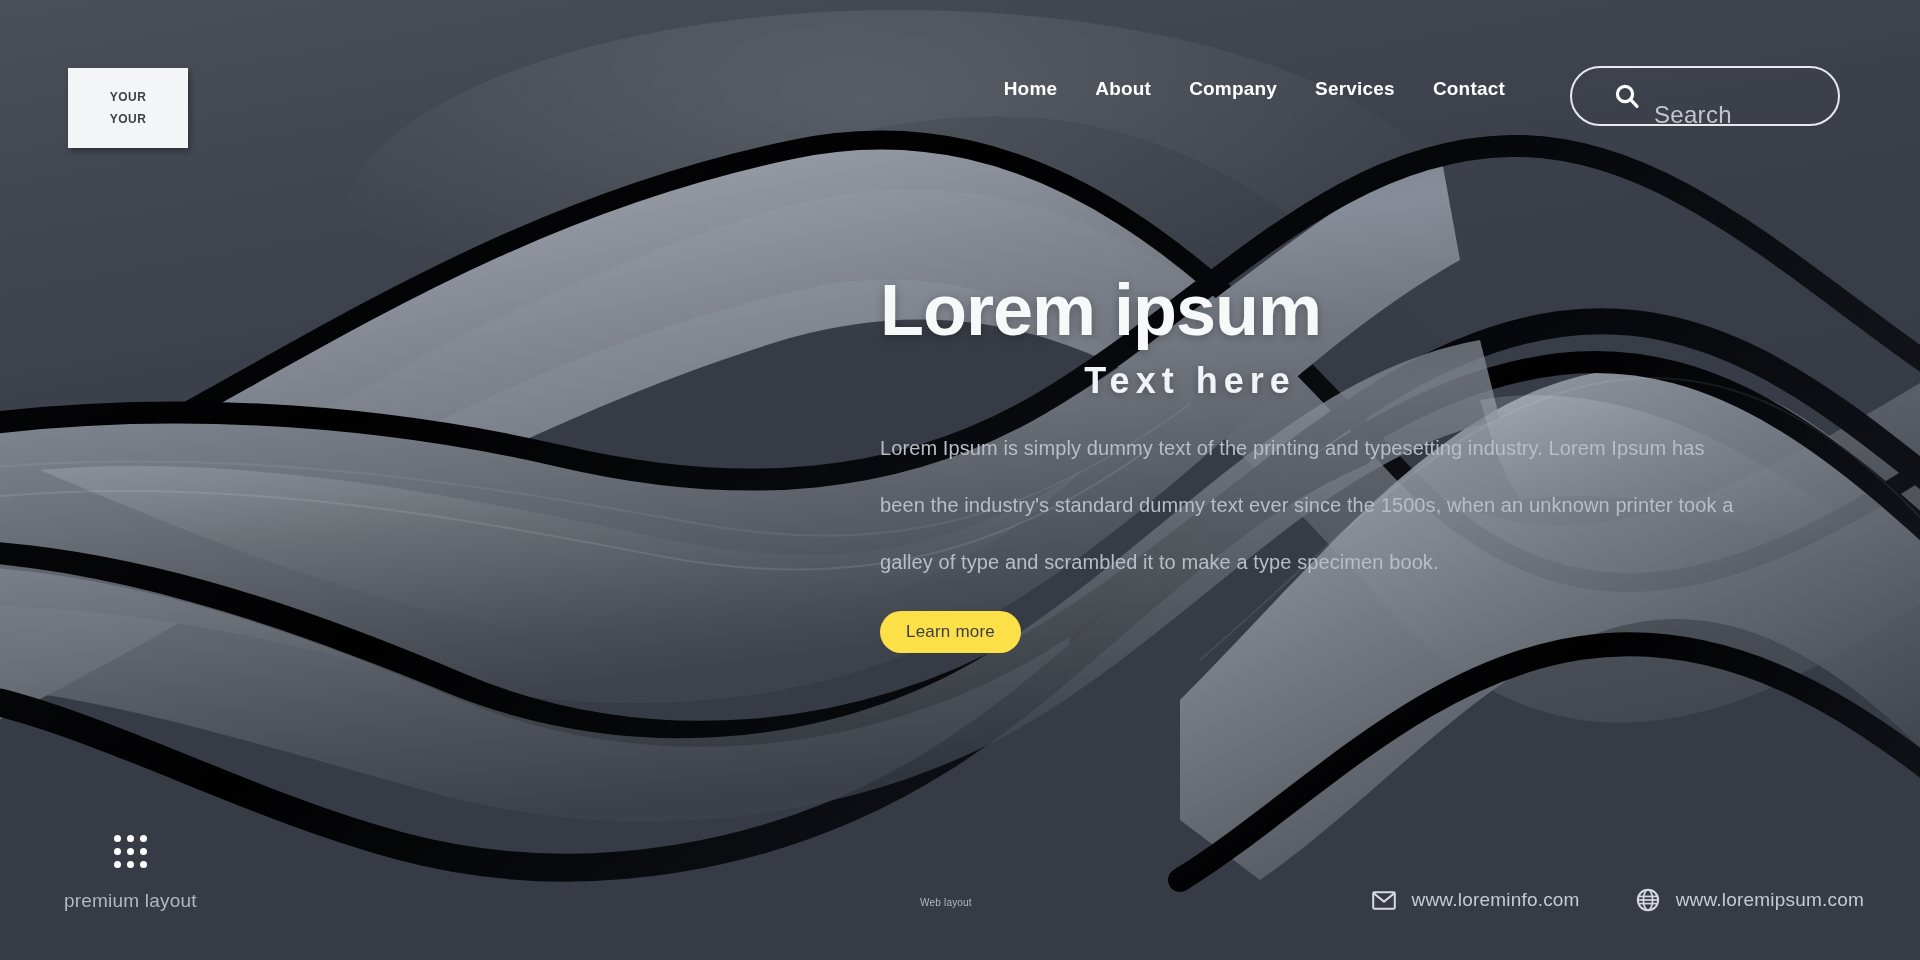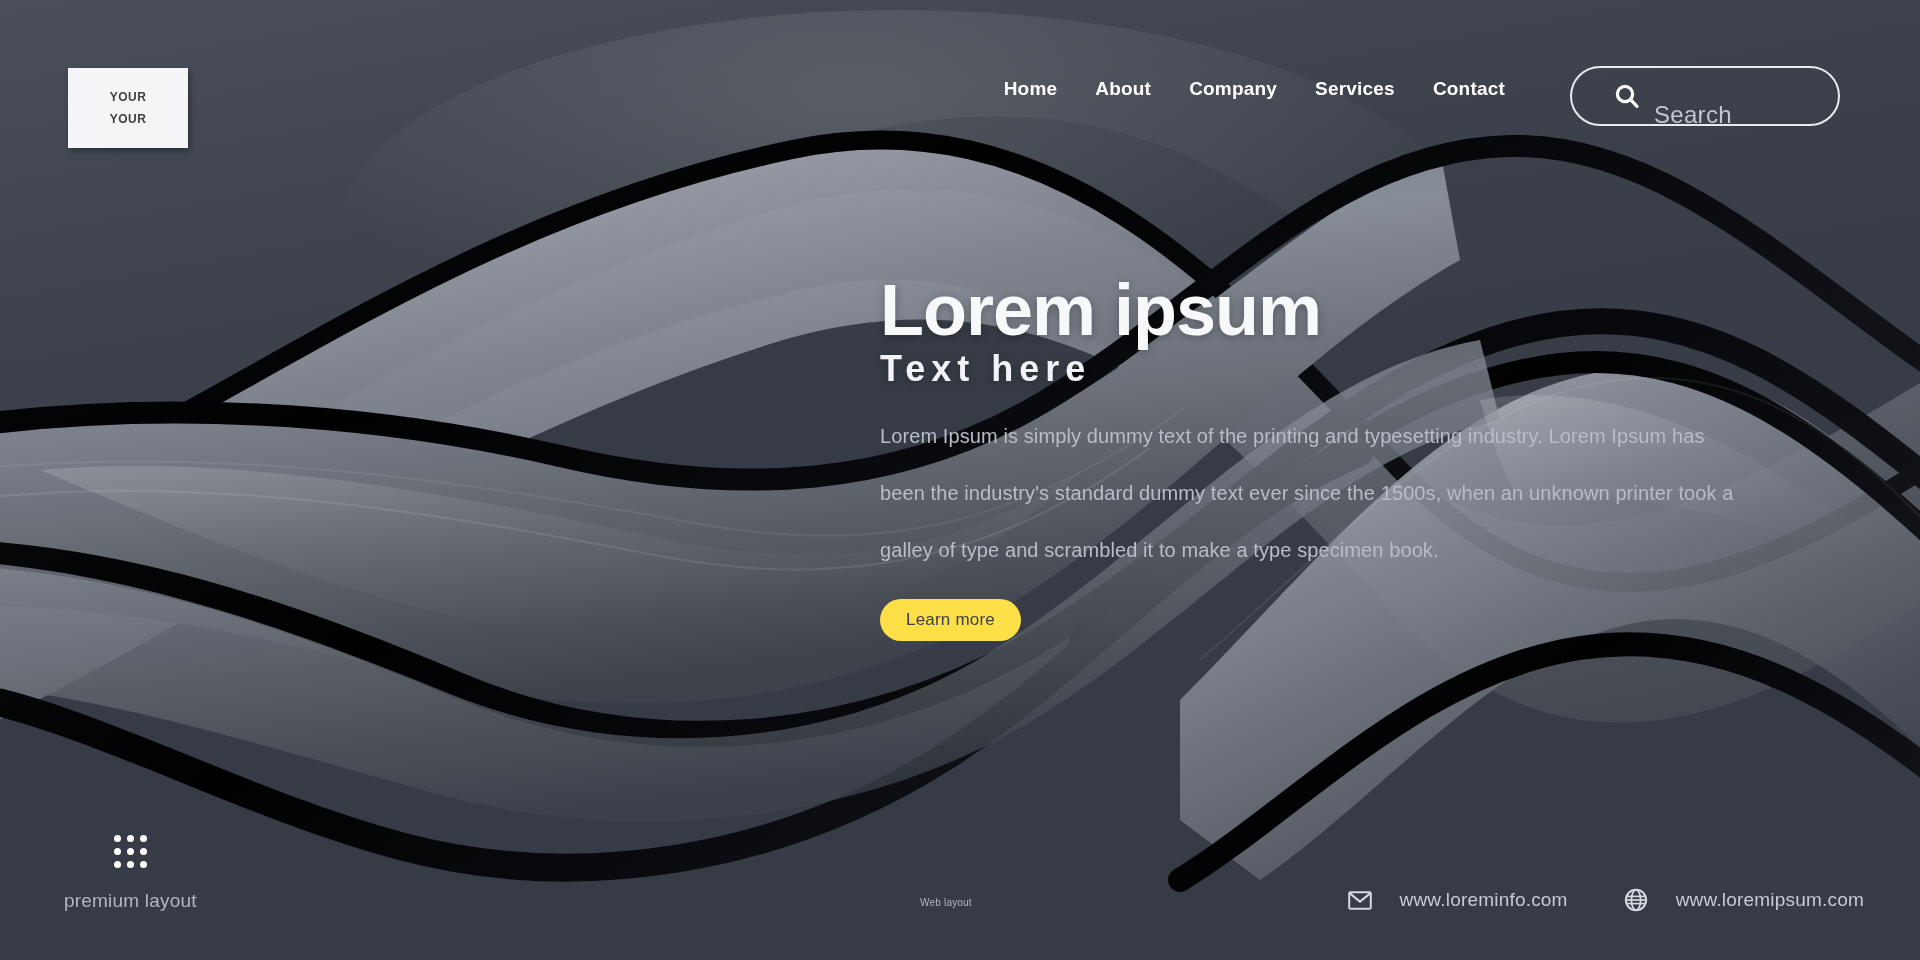--- a/index.html
+++ b/index.html
@@ -91,25 +91,27 @@
   }
   .hero-title {
     color:#f7f8fa;
     font-size:72px;
     font-weight:bold;
     line-height:76px;
     letter-spacing:-1px;
     text-shadow:0 2px 10px rgba(0,0,0,0.28);
   }
   .hero-subtitle {
+    margin-top:12px;
     color:#f2f3f6;
     font-size:36px;
     font-weight:bold;
     letter-spacing:6px;
     text-shadow:0 2px 8px rgba(0,0,0,0.28);
+    text-align:center;
   }
   .hero-para {
     margin-top:38px;
   }
   .hero-para p {
     color:#b9bdc6;
     font-size:20px;
     line-height:17px;
     letter-spacing:0.1px;
     margin-bottom:40px;
@@ -173,21 +175,21 @@
   .foot-right {
     position:absolute;
     right:56px; bottom:48px;
     display:flex;
     align-items:center;
     gap:56px;
   }
   .foot-link {
     display:flex;
     align-items:center;
-    gap:28px;
+    gap:16px;
     cursor:pointer;
   }
   .foot-link span {
     color:#c6cad2;
     font-size:19px;
     letter-spacing:0.2px;
   }
   .foot-icon { display:block; flex:0 0 auto; }
 </style>
 </head>

